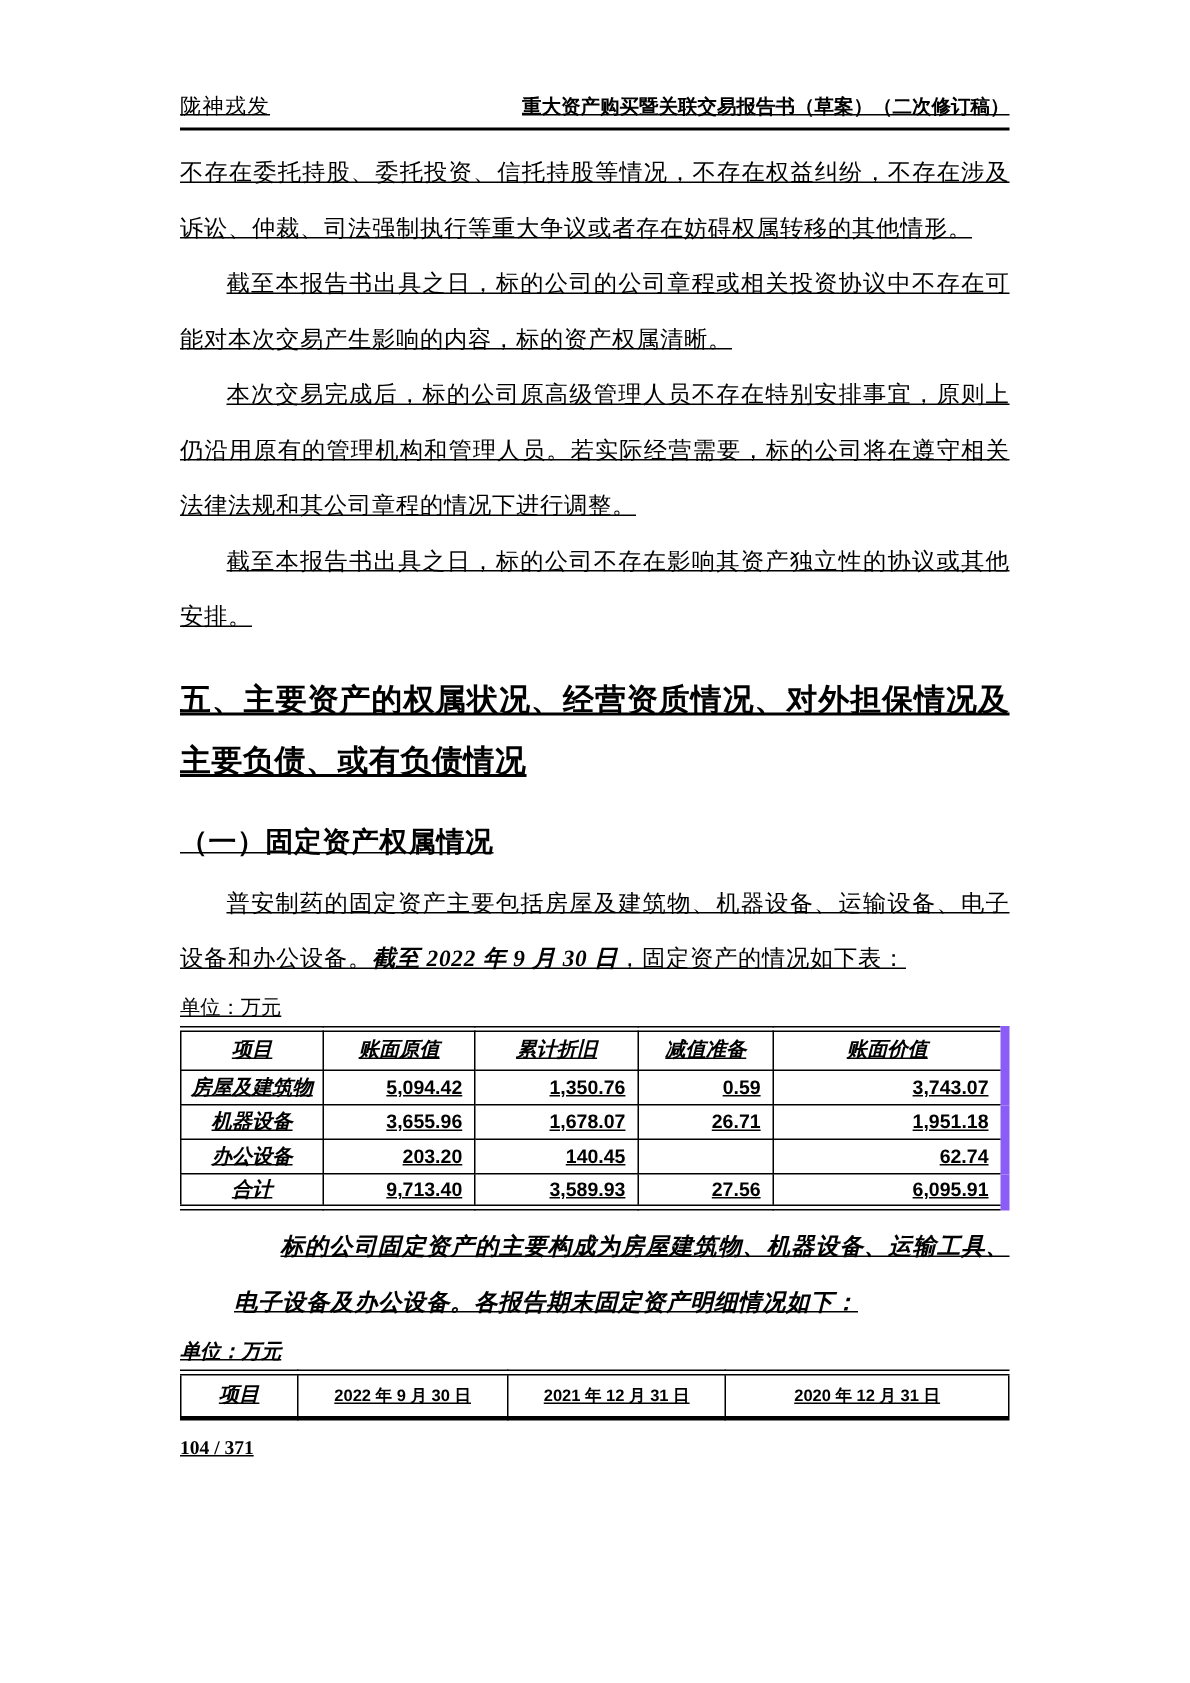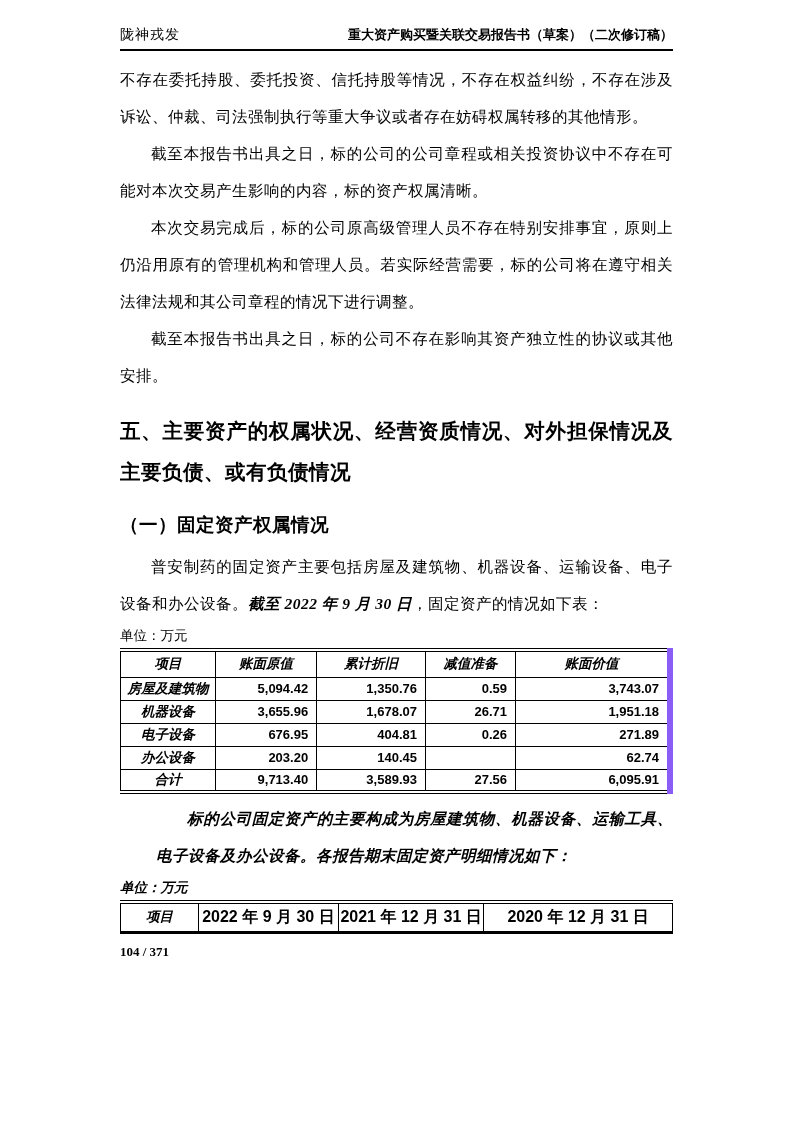--- a/index.html
+++ b/index.html
@@ -2,21 +2,21 @@
 <html><head>
 <meta charset="utf-8">
 <style>
   * { margin:0; padding:0; box-sizing:border-box; }
   html,body { background:#ffffff; }
   .page {
     width:793px; height:1122px; background:#ffffff; color:#000;
     font-family:"Liberation Serif","DejaVu Serif",serif;
     overflow:hidden; position:relative;
   }
-  .content { padding:26px 120px 0 120px; }
+  .content { padding:62px 120px 0 120px;text-decoration:underline; }
 
   
   .page-header {
     display:flex; justify-content:space-between; align-items:flex-end;
     border-bottom:2px solid #000; padding-bottom:5px;
   }
   .page-header .hdr-left  { font-size:14px; letter-spacing:1px; }
   .page-header .hdr-right { font-size:13px; font-weight:bold; }
 
   
@@ -74,21 +74,21 @@
   table.doc-table2 {
     width:100%; border-collapse:collapse; table-layout:fixed;
     border-top:4px double #000; border-bottom:3px solid #000;
     margin-top:2px;
   }
   table.doc-table2 td {
     border:1px solid #000; font-size:13.5px; height:30px; vertical-align:middle;
     text-align:center; font-weight:bold;
   }
   table.doc-table2 td.lbl { font-style:italic; font-family:"Liberation Serif","DejaVu Serif",serif; }
-  table.doc-table2 td.date { font-family:"Liberation Sans","DejaVu Sans",sans-serif; font-size:16px; }
+  table.doc-table2 td.date { font-family:"Liberation Sans","DejaVu Sans",sans-serif; font-size:11px; }
 
   
   .page-footer {
     margin-top:10px; text-align:left; font-size:13px; font-weight:bold;
     font-family:"Liberation Serif","DejaVu Serif",serif;
   }
 </style>
 </head>
 <body>
 
@@ -138,27 +138,20 @@
         <td class="num">3,743.07</td>
       </tr>
       <tr>
         <td class="lbl">机器设备</td>
         <td class="num">3,655.96</td>
         <td class="num">1,678.07</td>
         <td class="num">26.71</td>
         <td class="num">1,951.18</td>
       </tr>
       <tr>
-        <td class="lbl">电子设备</td>
-        <td class="num">676.95</td>
-        <td class="num">404.81</td>
-        <td class="num">0.26</td>
-        <td class="num">271.89</td>
-      </tr>
-      <tr>
         <td class="lbl">办公设备</td>
         <td class="num">203.20</td>
         <td class="num">140.45</td>
         <td class="num"></td>
         <td class="num">62.74</td>
       </tr>
       <tr>
         <td class="lbl">合计</td>
         <td class="num">9,713.40</td>
         <td class="num">3,589.93</td>

